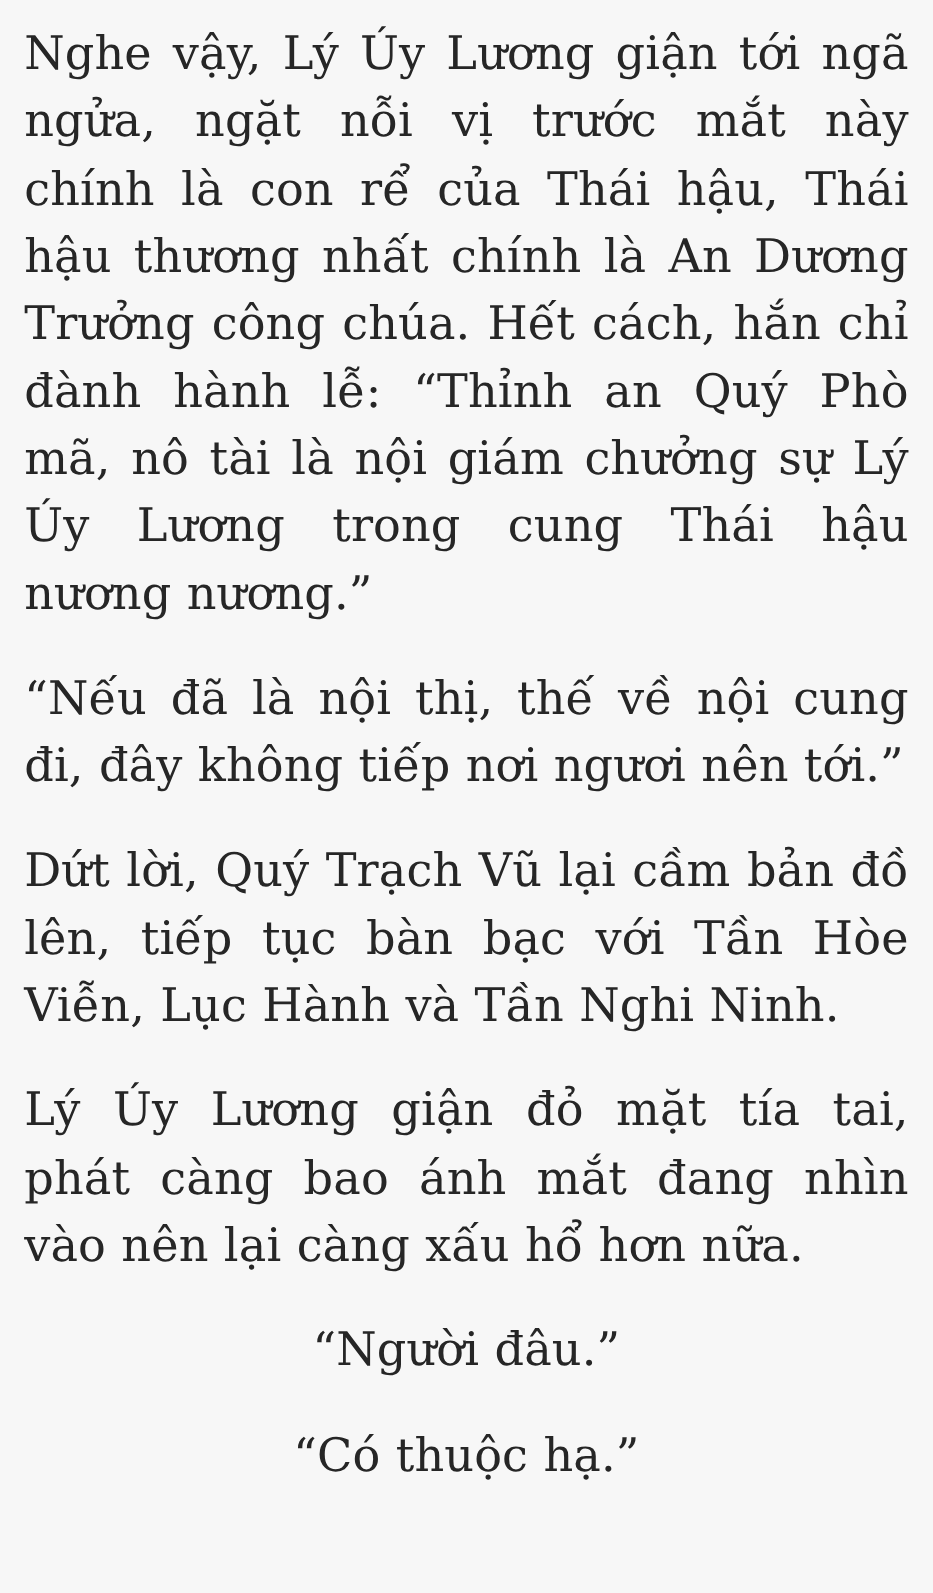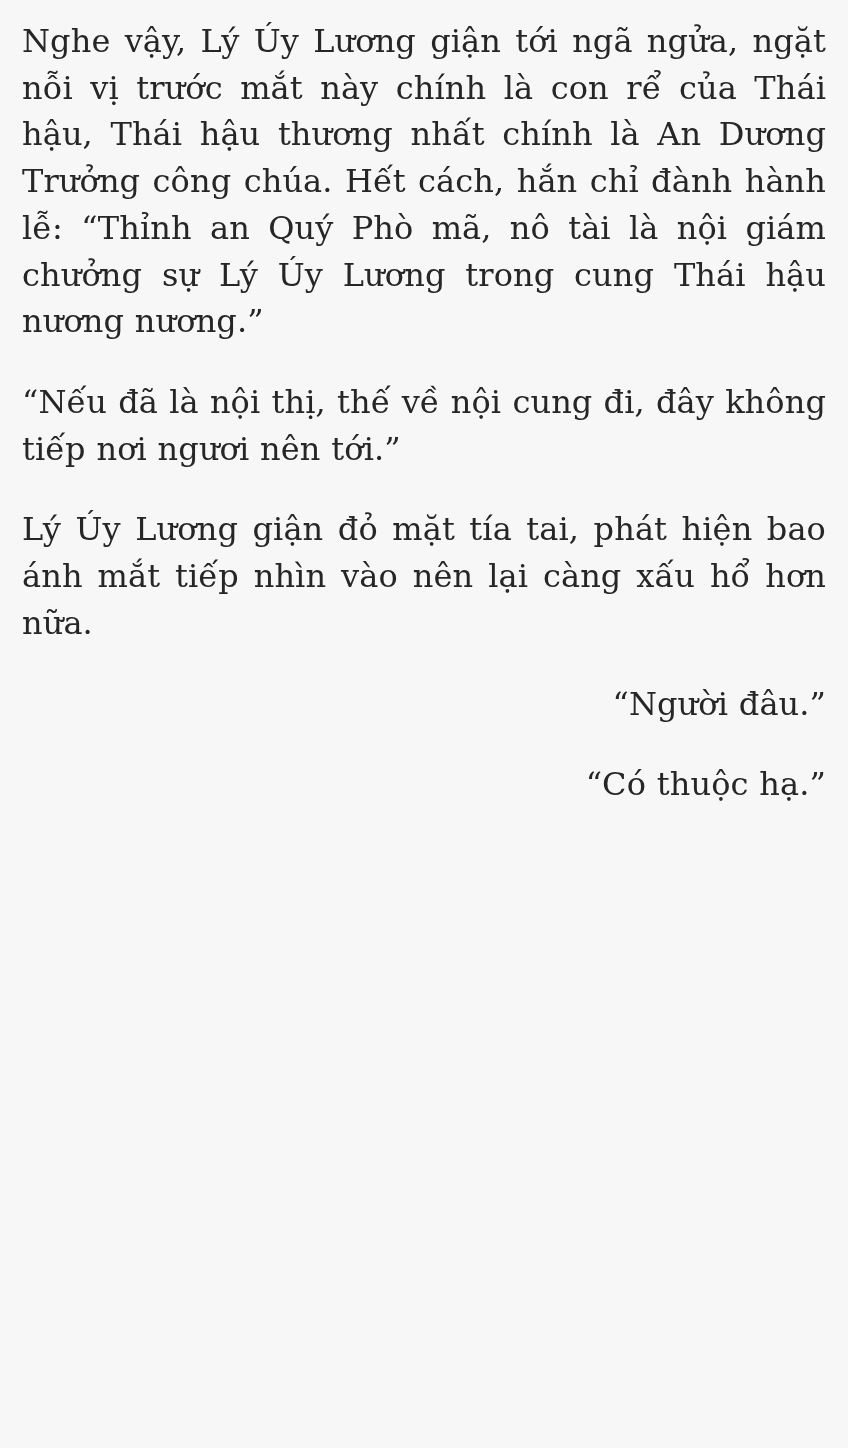--- a/index.html
+++ b/index.html
@@ -15,37 +15,38 @@
   .reader {
     box-sizing: border-box;
     width: 848px;
     min-height: 1448px;
     padding: 18px 22px 24px 22px;
     background: #f7f7f7;
     color: #242424;
   }
   .para {
     margin: 0 0 34px 0;
-    font-size: 32px;
+    font-size: 42px;
     line-height: 1.46;
     text-align: justify;
     text-justify: inter-word;
     letter-spacing: 0.1px;
     word-spacing: 0.5px;
     color: #262626;
   }
   .para:last-child {
     margin-bottom: 0;
   }
   .para.short {
-    text-align: right;
+    text-align: center;
   }
 </style>
 </head>
 <body>
 
 <div class="reader">
   <p class="para">Nghe vậy, Lý Úy Lương giận tới ngã ngửa, ngặt nỗi vị trước mắt này chính là con rể của Thái hậu, Thái hậu thương nhất chính là An Dương Trưởng công chúa. Hết cách, hắn chỉ đành hành lễ: “Thỉnh an Quý Phò mã, nô tài là nội giám chưởng sự Lý Úy Lương trong cung Thái hậu nương nương.”</p>
   <p class="para">“Nếu đã là nội thị, thế về nội cung đi, đây không tiếp nơi ngươi nên tới.”</p>
-  <p class="para">Lý Úy Lương giận đỏ mặt tía tai, phát hiện bao ánh mắt tiếp nhìn vào nên lại càng xấu hổ hơn nữa.</p>
+  <p class="para">Dứt lời, Quý Trạch Vũ lại cầm bản đồ lên, tiếp tục bàn bạc với Tần Hòe Viễn, Lục Hành và Tần Nghi Ninh.</p>
+  <p class="para">Lý Úy Lương giận đỏ mặt tía tai, phát càng bao ánh mắt đang nhìn vào nên lại càng xấu hổ hơn nữa.</p>
   <p class="para short">“Người đâu.”</p>
   <p class="para short">“Có thuộc hạ.”</p>
 </div>
 
 </body></html>

